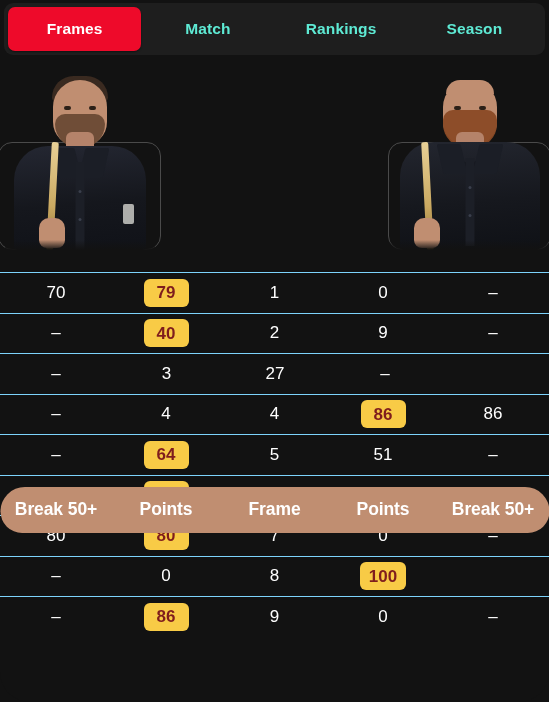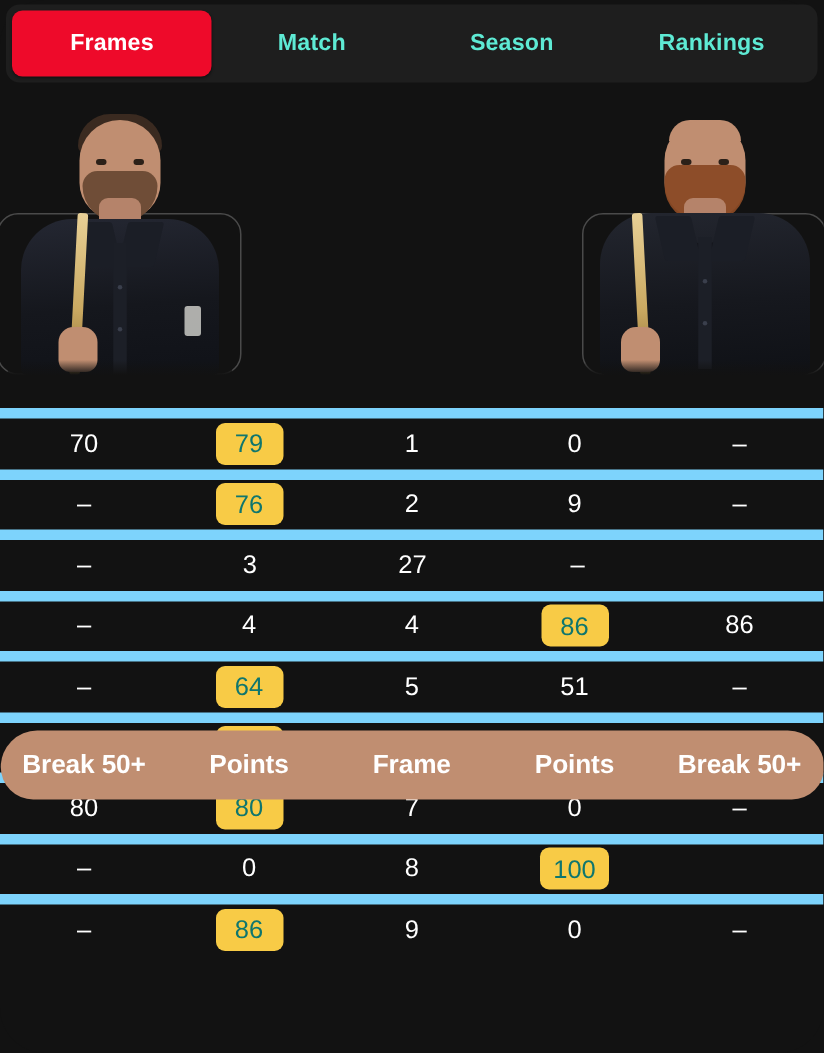--- a/index.html
+++ b/index.html
@@ -260,21 +260,21 @@
   .row {
     display: flex;
     align-items: center;
     width: 100%;
     height: 40.5px;
   }
   .row.head {
     height: 46px;
     border-bottom: 0;
   }
-  .row.data { border-top: 7px solid #7dd3fc; }
+  .row.data { border-top: 1px solid #7dd3fc; }
 
   .cell {
     display: flex;
     align-items: center;
     justify-content: center;
     height: 100%;
     font-size: 17px;
     color: #ffffff;
     white-space: nowrap;
   }
@@ -291,37 +291,37 @@
   }
 
   .badge {
     display: inline-flex;
     align-items: center;
     justify-content: center;
     min-width: 45px;
     height: 28px;
     padding: 0 9px;
     background: #f8cb46;
-    color: #0f766e;
+    color: #7f1d1d;
     font-size: 17px;
-    font-weight: normal;
+    font-weight: bold;
     border-radius: 6px;
     line-height: 1;
   }
 </style>
 </head>
 <body>
 
 <div class="app">
 
   <div class="tabbar" id="tabbar">
       <div class="tab active">Frames</div>
       <div class="tab">Match</div>
+      <div class="tab">Rankings</div>
       <div class="tab">Season</div>
-      <div class="tab">Rankings</div>
     </div>
 
   <div class="players">
 
     <div class="player left">
       <div class="photo">
         <div class="fig">
           <div class="hair"></div>
           <div class="head"></div>
           <div class="eyeL"></div>
@@ -381,21 +381,21 @@
           <div class="cell c1">
             <span class="badge">79</span>
           </div>
           <div class="cell c2">1</div>
           <div class="cell c3">0</div>
           <div class="cell c4">–</div>
         </div>
         <div class="row data">
           <div class="cell c0">–</div>
           <div class="cell c1">
-            <span class="badge">76</span>
+            <span class="badge">40</span>
           </div>
           <div class="cell c2">2</div>
           <div class="cell c3">9</div>
           <div class="cell c4">–</div>
         </div>
         <div class="row data">
           <div class="cell c0">–</div>
           <div class="cell c2">3</div>
           <div class="cell c3">27</div>
           <div class="cell c4">–</div>

